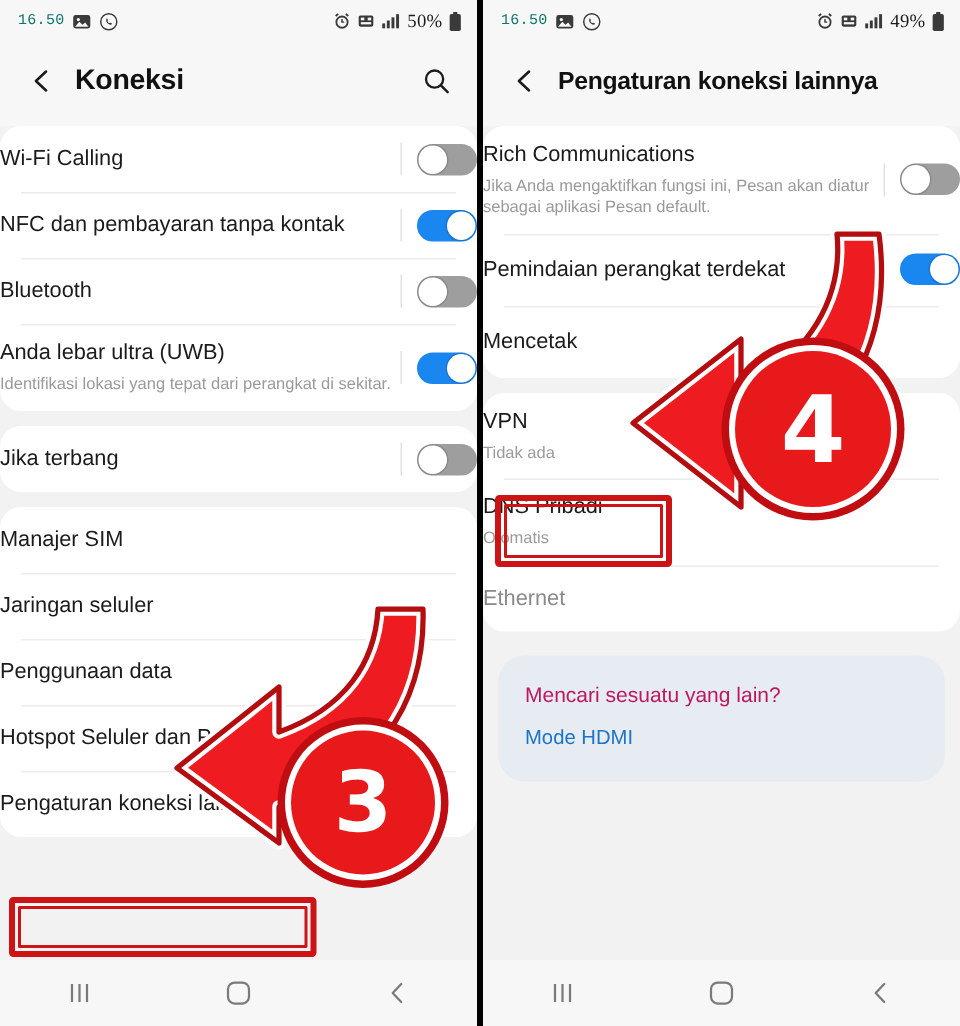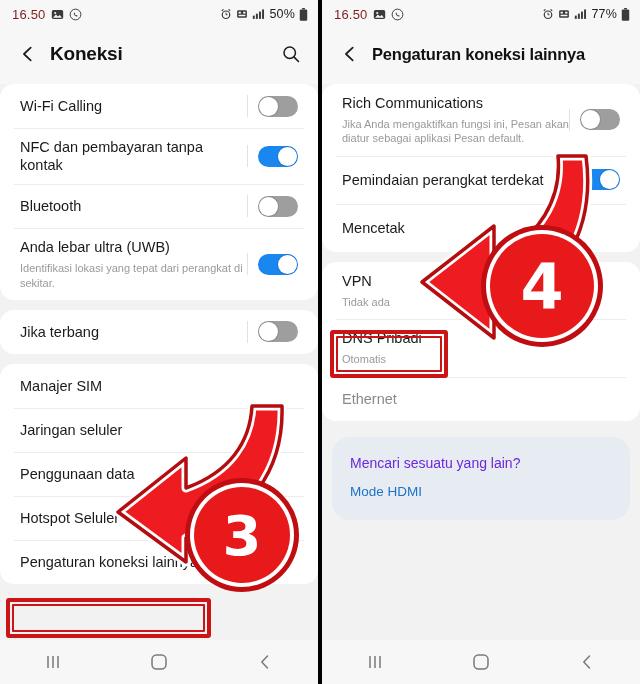--- a/index.html
+++ b/index.html
@@ -7,56 +7,56 @@
   .stage{position:relative;width:640px;height:684px;background:#111;}
   .panel{position:absolute;top:0;height:684px;width:318px;background:#f7f7f7;overflow:hidden;}
   .panel.left{left:0;}
   .panel.right{left:322px;}
   .divider{position:absolute;left:318px;top:0;width:4px;height:684px;background:#000;}
 
   
   .statusbar{position:relative;height:28px;background:#f7f7f7;display:flex;align-items:center;
              padding:0 10px 0 12px;font-size:12.5px;color:#222;}
   .sb-left{display:flex;align-items:center;gap:5px;}
-  .sb-right{margin-left:auto;display:flex;align-items:center;gap:4px;}
-  .sb-time{font-size:13px;letter-spacing:.2px;color:#7f1d1d;}
+  .sb-right{margin-left:auto;display:flex;align-items:center;gap:4px;font-family:Liberation Serif, serif;}
+  .sb-time{font-size:10px;letter-spacing:.2px;color:#0f766e;font-family:Liberation Mono, monospace;}
   .ic{display:inline-block;}
   .ic svg{display:block;}
   .sb-pct{font-size:12.5px;color:#1c1c1c;letter-spacing:.2px;}
 
   
   .appbar{height:52px;display:flex;align-items:center;padding:0 12px 0 14px;background:#f7f7f7;}
   .back{width:28px;height:28px;display:flex;align-items:center;justify-content:center;cursor:pointer;}
   .apptitle{font-size:19px;color:#111;margin-left:8px;font-weight:600;letter-spacing:-.2px;}
   .apptitle.small{font-size:16.5px;}
   .searchbtn{margin-left:auto;width:30px;height:30px;display:flex;align-items:center;justify-content:center;cursor:pointer;}
 
   
   .scroll{position:relative;height:calc(684px - 28px - 52px - 44px);background:#f2f2f2;}
   .card{background:#ffffff;border-radius:14px;margin:10px 0 0 0;overflow:hidden;}
-  .row{display:flex;align-items:center;min-height:44px;padding:10px 20px;box-sizing:border-box;position:relative;}
+  .row{display:flex;align-items:center;min-height:44px;padding:10px 0;box-sizing:border-box;position:relative;}
   .row + .row:before{content:"";position:absolute;left:14px;right:14px;top:0;height:1px;background:#ececec;}
   .row .txt{flex:1;min-width:0;}
   .row .title{font-size:14.5px;color:#1b1b1b;line-height:1.25;}
   .row .title.dim{color:#8a8a8a;}
   .row .sub{font-size:11px;color:#9a9a9a;line-height:1.3;margin-top:5px;}
   .sepbar{width:1px;height:22px;background:#e2e2e2;margin-right:10px;}
 
   
   .toggle{width:40px;height:21px;border-radius:11px;position:relative;flex:0 0 auto;cursor:pointer;}
   .toggle.off{background:#9e9e9e;}
   .toggle.on{background:#1a87f0;}
   .toggle .knob{position:absolute;top:1px;width:19px;height:19px;border-radius:50%;background:#fff;
                 box-shadow:0 0 0 1px rgba(0,0,0,.12);}
   .toggle.off .knob{left:1px;}
   .toggle.on .knob{left:20px;}
 
   
   .hintcard{background:#e6ecf2;border-radius:18px;margin:16px 10px 0 10px;padding:18px 18px 20px 18px;}
-  .hint-q{font-size:14px;color:#6d28d9;}
+  .hint-q{font-size:14px;color:#be185d;}
   .hint-link{font-size:13.5px;color:#1c74c9;font-weight:400;margin-top:13px;display:inline-block;cursor:pointer;}
 
   
   .navbar{position:absolute;left:0;bottom:0;width:318px;height:44px;background:#f7f7f7;
           display:flex;align-items:center;justify-content:space-around;}
   .navbar .nb{width:46px;height:30px;display:flex;align-items:center;justify-content:center;cursor:pointer;}
 
   
   .anno{position:absolute;pointer-events:none;}
   .circ{position:absolute;border-radius:50%;background:#e8191b;display:flex;align-items:center;justify-content:center;
@@ -287,21 +287,21 @@
             </svg>
         </span>
         <span class="ic">
           <svg width="13" height="12" viewBox="0 0 16 14">
               <rect x="1" y="9" width="2.4" height="4" fill="#3a3a3a"></rect>
               <rect x="4.8" y="6.6" width="2.4" height="6.4" fill="#3a3a3a"></rect>
               <rect x="8.6" y="4" width="2.4" height="9" fill="#3a3a3a"></rect>
               <rect x="12.4" y="1.4" width="2.4" height="11.6" fill="#3a3a3a"></rect>
             </svg>
         </span>
-        <span class="sb-pct">77%</span>
+        <span class="sb-pct">49%</span>
         <span class="ic">
           <svg width="9" height="13" viewBox="0 0 10 15">
               <rect x="3.4" y="0" width="3.2" height="1.6" fill="#3a3a3a"></rect>
               <rect x="0.7" y="1.6" width="8.6" height="13" rx="1.4" fill="#3a3a3a"></rect>
             </svg>
         </span>
       </div>
     </div>
 
     <div class="appbar">

